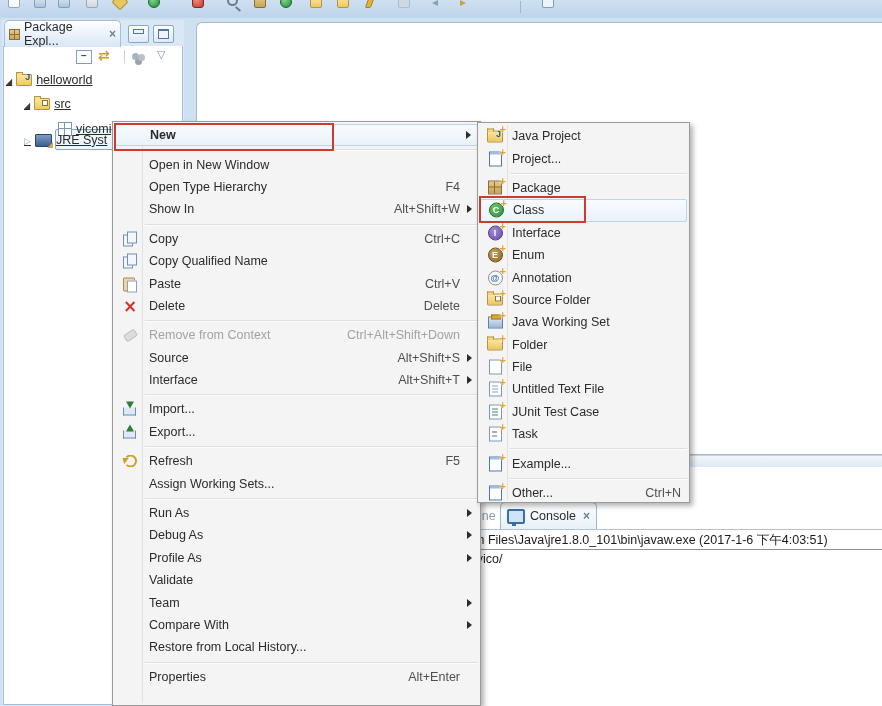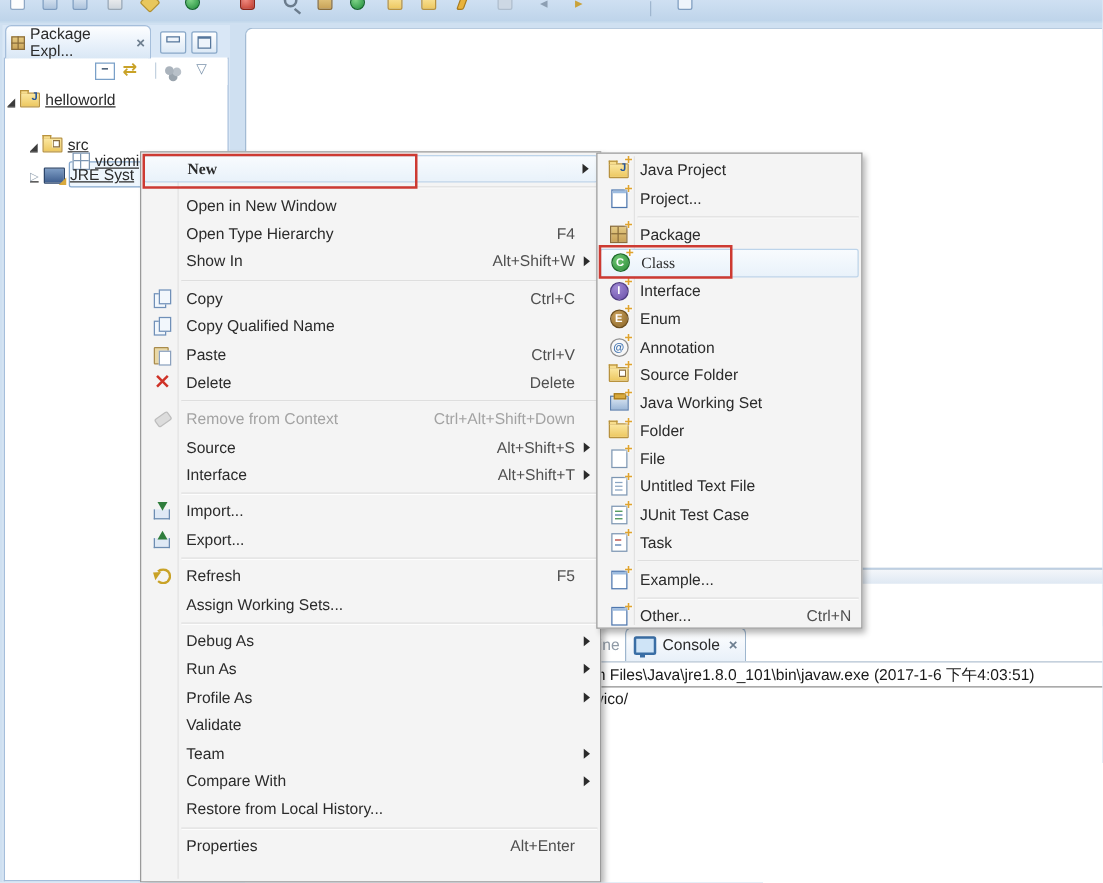--- a/index.html
+++ b/index.html
@@ -102,21 +102,21 @@
   .submenu{left:477px;top:122px;width:213px;height:381px;z-index:11;}
   .mi{position:relative;height:22.4px;display:flex;align-items:center;padding:0 6px 0 0;box-sizing:border-box;margin:0 2px;}
   .submenu .mi{height:22.4px;}
   .mi .lbl{margin-left:34px;}
   .submenu .mi .lbl{margin-left:32px;}
   .mi .acc{margin-left:auto;color:#4f4f4f;}
   .mi .arr{width:12px;flex:0 0 auto;display:flex;justify-content:flex-end;}
   .mi .arr.on::before{content:"";border-top:4px solid transparent;border-bottom:4px solid transparent;border-left:5px solid #2b2b2b;}
   .mi.bold .lbl{font-weight:700;}
   .mi.dis .lbl,.mi.dis .acc{color:#a3a3a3;}
-  .mi.hl{background:linear-gradient(#f8fbfe,#e9f2fa);border:1px solid #bdd4ea;border-radius:2px;font-family:Liberation Serif, serif;}
+  .mi.hl{background:linear-gradient(#f8fbfe,#e9f2fa);border:1px solid #bdd4ea;border-radius:2px;}
   .msep{height:1px;background:#dedede;border-bottom:1px solid #fdfdfd;margin:3px 2px 2px 32px;}
 
   .ic{position:absolute;left:6px;top:50%;transform:translateY(-50%);width:18px;height:17px;
       display:flex;align-items:center;justify-content:center;}
   
   .i-copy::before,.i-copy::after{content:"";position:absolute;width:8px;height:10px;background:#f2f7fc;border:1px solid #7090b8;}
   .i-copy::before{left:2px;top:4px;}
   .i-copy::after{left:6px;top:1px;}
   .i-paste::before{content:"";position:absolute;left:2px;top:2px;width:10px;height:12px;background:#e9d8a6;border:1px solid #a98b4b;border-radius:1px;}
   .i-paste::after{content:"";position:absolute;left:6px;top:5px;width:8px;height:10px;background:#fff;border:1px solid #8aa0bd;}
@@ -245,21 +245,21 @@
       <span class="vb-dots"></span>
       <span class="vb-caret">▽</span>
     </div>
 
     <div class="sel-box"></div>
     <div class="trow" style="left:4px;top:51px">
       <span class="exp"></span>
       <span class="fold jj"></span>
       <span>helloworld</span>
     </div>
-    <div class="trow" style="left:22px;top:87px">
+    <div class="trow" style="left:22px;top:75px">
       <span class="exp"></span>
       <span class="fold gg"></span>
       <span>src</span>
     </div>
     <div class="trow" style="left:56px;top:100px">
       <span class="pkge"></span>
       <span>vicomigo</span>
     </div>
     <div class="trow" style="left:22px;top:111px">
       <span class="col"></span>
@@ -352,30 +352,30 @@
       <span class="acc">F5</span>
         <span class="arr"></span>
     </div>
     <div class="mi">
       <span class="lbl">Assign Working Sets...</span>
         <span class="acc"></span>
         <span class="arr"></span>
     </div>
     <div class="msep"></div>
     <div class="mi">
+      <span class="lbl">Run As</span>
+      <span class="acc"></span>
+        <span class="arr on"></span>
+    </div>
+    <div class="mi">
       <span class="lbl">Debug As</span>
       <span class="acc"></span>
         <span class="arr on"></span>
     </div>
     <div class="mi">
-      <span class="lbl">Run As</span>
-      <span class="acc"></span>
-        <span class="arr on"></span>
-    </div>
-    <div class="mi">
       <span class="lbl">Profile As</span>
       <span class="acc"></span>
         <span class="arr on"></span>
     </div>
     <div class="mi">
       <span class="lbl">Validate</span>
         <span class="acc"></span>
         <span class="arr"></span>
     </div>
     <div class="mi">

